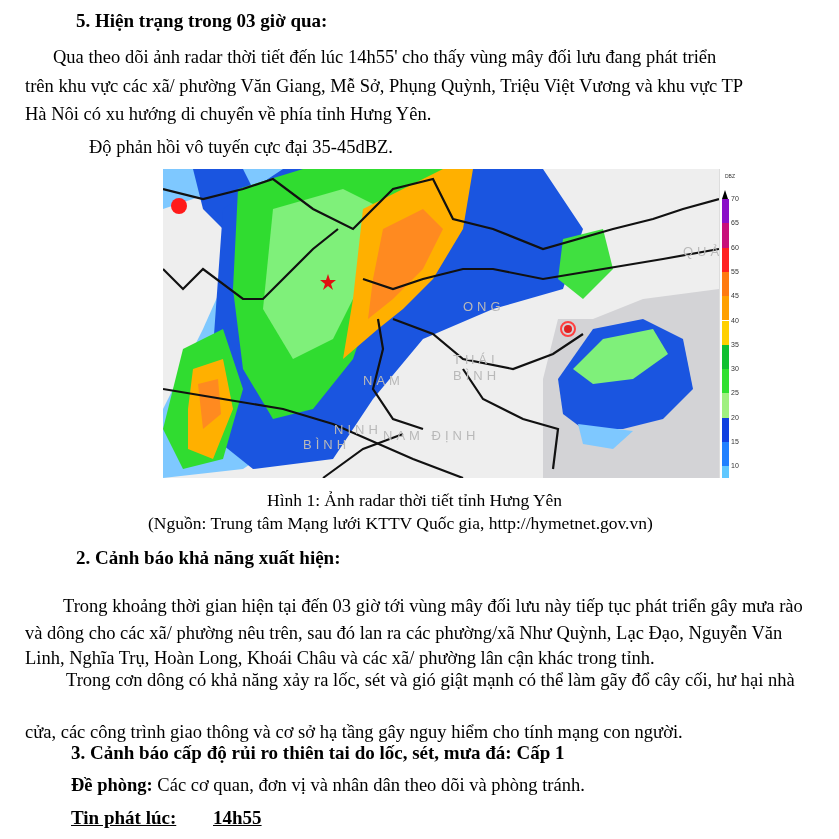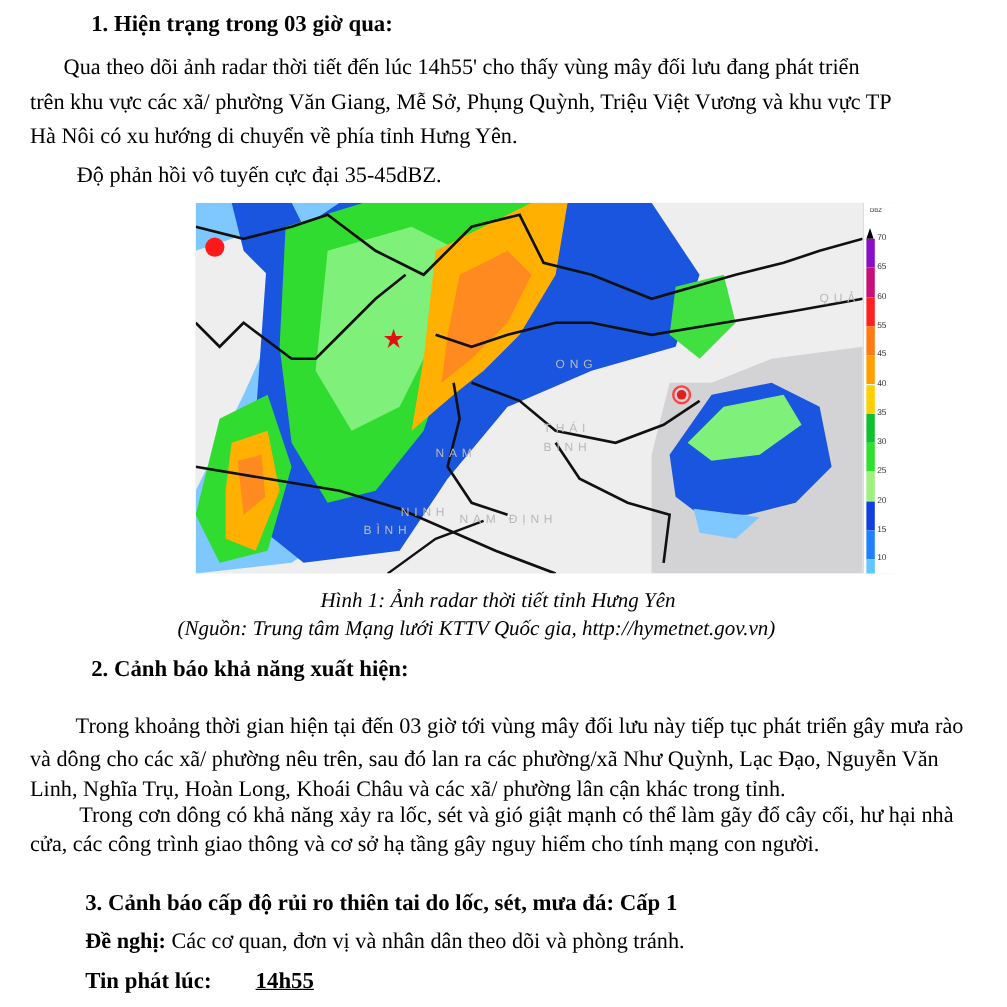--- a/index.html
+++ b/index.html
@@ -1,39 +1,39 @@
 <!DOCTYPE html>
 <html><head>
 <meta charset="utf-8">
 <style>
   html, body { margin:0; padding:0; background:#ffffff; }
   body { width:839px; height:839px; position:relative; overflow:hidden;
          font-family:"Liberation Serif","DejaVu Serif",serif; color:#000; }
   .abs { position:absolute; white-space:nowrap; }
   .h { font-weight:bold; font-size:19px; }
   .p { font-size:18.5px; }
-  .cap { font-size:17.5px;font-style:italic; }
+  .cap { font-size:17.5px; }
 
   
   #radar { position:absolute; left:163px; top:169px; width:582px; height:309px; overflow:hidden; background:#eeeeee; }
   #radar svg { position:absolute; left:0; top:0; }
-  .maplabel { position:absolute; font-family:"Liberation Sans","DejaVu Sans",sans-serif; color:#b9b9b9; font-size:10px; letter-spacing:4px; }
+  .maplabel { position:absolute; font-family:"Liberation Sans","DejaVu Sans",sans-serif; color:#b9b9b9; font-size:13px; letter-spacing:4px; }
   #cbar { position:absolute; left:556px; top:0; width:26px; height:309px; background:#ffffff; border-left:1px solid #ddd; }
   .cb-unit { position:absolute; left:5px; top:4px; font-family:"Liberation Sans",sans-serif; font-size:5px; color:#333; }
   .cb-seg { position:absolute; left:2px; width:7px; }
   .cb-tick { position:absolute; left:11px; font-family:"Liberation Sans",sans-serif; font-size:7px; color:#333; }
 </style>
 </head>
 <body>
 
-<div class="abs h" style="left:76px;top:10px;">1. Hiện trạng trong 03 giờ qua:</div>
+<div class="abs h" style="left:76px;top:10px;">5. Hiện trạng trong 03 giờ qua:</div>
 <div class="abs p" style="left:53px;top:47px;">Qua theo dõi ảnh radar thời tiết đến lúc 14h55' cho thấy vùng mây đối lưu đang phát triển</div>
 <div class="abs p" style="left:25px;top:76px;">trên khu vực các xã/ phường Văn Giang, Mễ Sở, Phụng Quỳnh, Triệu Việt Vương và khu vực TP</div>
 <div class="abs p" style="left:25px;top:104px;">Hà Nôi có xu hướng di chuyển về phía tỉnh Hưng Yên.</div>
-<div class="abs p" style="left:64px;top:137px;">Độ phản hồi vô tuyến cực đại 35-45dBZ.</div>
+<div class="abs p" style="left:89px;top:137px;">Độ phản hồi vô tuyến cực đại 35-45dBZ.</div>
 
 <div id="radar">
   <svg width="556" height="309" viewBox="0 0 556 309">
 
     <path d="M380 309 L380 210 L395 150 L430 150 L480 130 L556 120 L556 309 Z" fill="#d3d3d6"></path>
 
     <path d="M0 0 L300 0 L320 40 L300 110 L250 130 L220 160 L200 200 L180 240 L140 260 L80 300 L0 309 Z" fill="#7ec8ff"></path>
     <path d="M0 40 L60 20 L80 70 L40 160 L10 220 L0 240 Z" fill="#eeeeee"></path>
     <path d="M30 0 L80 0 L95 30 L60 60 L40 40 Z" fill="#1a55e0"></path>
 
@@ -109,20 +109,20 @@
 </div>
 
 <div class="abs cap" style="left:267px;top:490px;">Hình 1: Ảnh radar thời tiết tỉnh Hưng Yên</div>
 <div class="abs cap" style="left:148px;top:513px;">(Nguồn: Trung tâm Mạng lưới KTTV Quốc gia, http://hymetnet.gov.vn)</div>
 
 <div class="abs h" style="left:76px;top:547px;">2. Cảnh báo khả năng xuất hiện:</div>
 <div class="abs p" style="left:63px;top:596px;">Trong khoảng thời gian hiện tại đến 03 giờ tới vùng mây đối lưu này tiếp tục phát triển gây mưa rào</div>
 <div class="abs p" style="left:25px;top:623px;">và dông cho các xã/ phường nêu trên, sau đó lan ra các phường/xã Như Quỳnh, Lạc Đạo, Nguyễn Văn</div>
 <div class="abs p" style="left:25px;top:648px;">Linh, Nghĩa Trụ, Hoàn Long, Khoái Châu và các xã/ phường lân cận khác trong tỉnh.</div>
 <div class="abs p" style="left:66px;top:670px;">Trong cơn dông có khả năng xảy ra lốc, sét và gió giật mạnh có thể làm gãy đổ cây cối, hư hại nhà</div>
-<div class="abs p" style="left:25px;top:694px;">cửa, các công trình giao thông và cơ sở hạ tầng gây nguy hiểm cho tính mạng con người.</div>
+<div class="abs p" style="left:25px;top:722px;">cửa, các công trình giao thông và cơ sở hạ tầng gây nguy hiểm cho tính mạng con người.</div>
 
 <div class="abs h" style="left:71px;top:742px;">3. Cảnh báo cấp độ rủi ro thiên tai do lốc, sét, mưa đá: Cấp 1</div>
 <div class="abs p" style="left:71px;top:775px;">
-  <b>Đề nghị:</b><span> Các cơ quan, đơn vị và nhân dân theo dõi và phòng tránh.</span>
+  <b>Đề phòng:</b><span> Các cơ quan, đơn vị và nhân dân theo dõi và phòng tránh.</span>
 </div>
-<div class="abs h" style="left:71px;top:807px;">Tin phát lúc:</div>
+<div class="abs h" style="left:71px;top:807px;text-decoration:underline;">Tin phát lúc:</div>
 <div class="abs h" style="left:213px;top:807px;text-decoration:underline;">14h55</div>
 
 </body></html>

